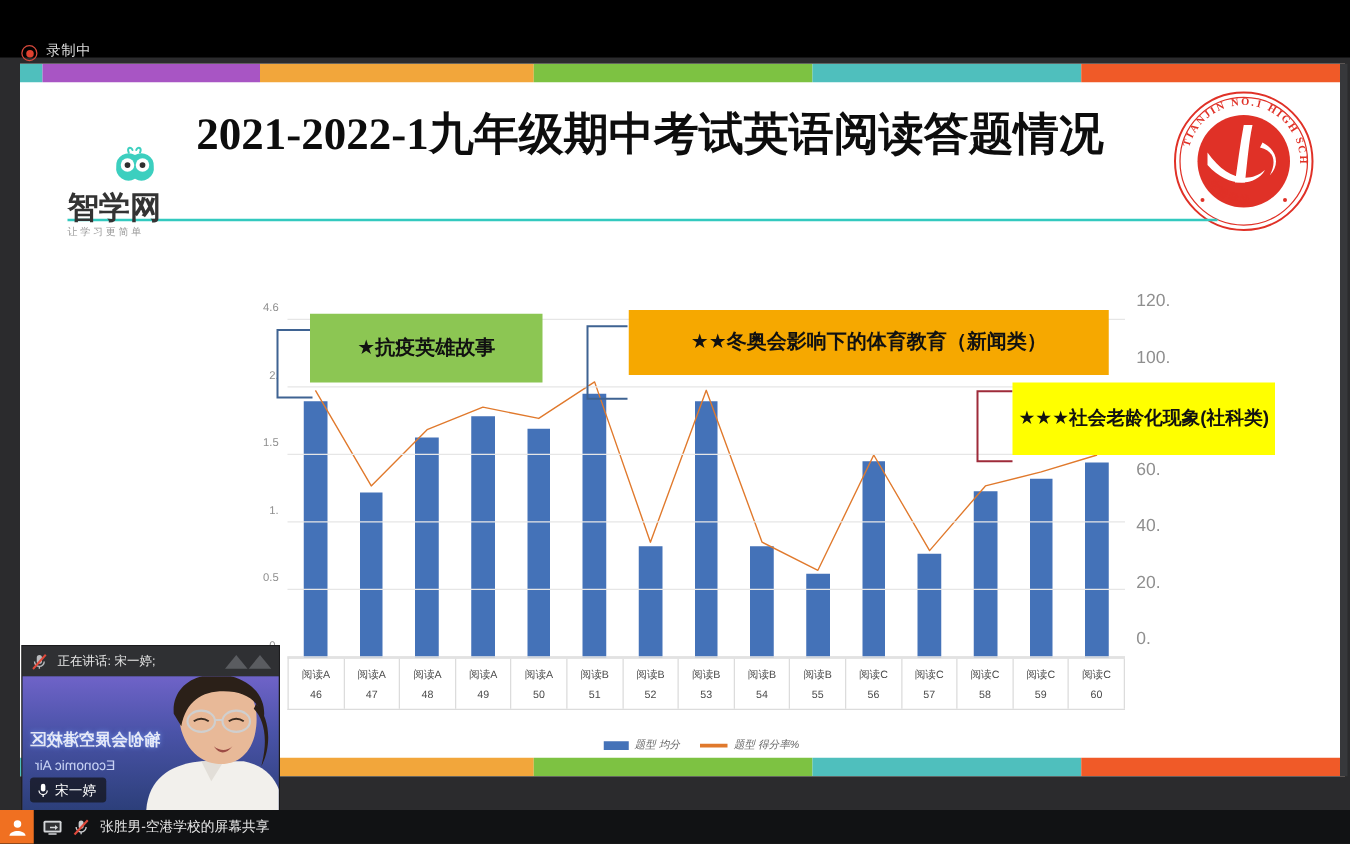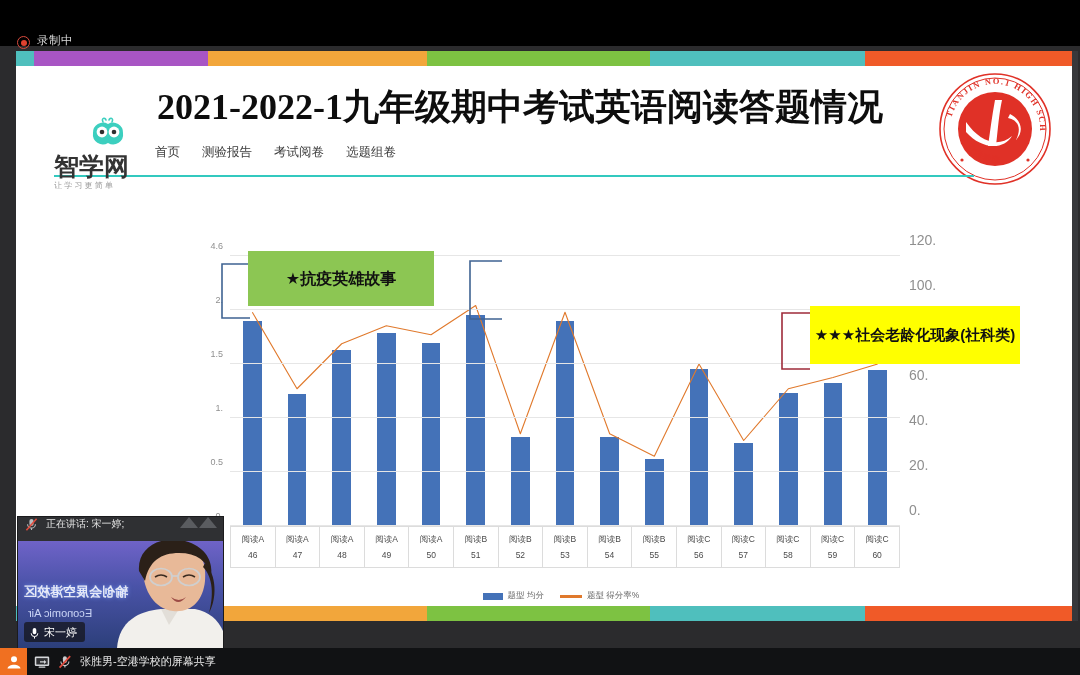--- a/index.html
+++ b/index.html
@@ -108,21 +108,21 @@
   .xcell {
     flex: 1; border-right: 1px solid #dcdcdc; display: flex;
     flex-direction: column; align-items: center; justify-content: center;
     font-size: 8.5px; color: #4a4a4a; gap: 4px;
   }
   .xcell .cat { white-space: nowrap; }
   .xcell .num { white-space: nowrap; }
 
   .legend {
     position: absolute; left: 0; right: 0; bottom: -6px;
-    display: flex; justify-content: center; align-items: center; gap: 16px;
+    display: flex; justify-content: center; align-items: center; gap: 16px; font-style: italic;
   }
   .leg-item { display: flex; align-items: center; gap: 5px; }
   .leg-sw-bar { width: 20px; height: 7px; background: #4472b8; }
   .leg-sw-line { width: 22px; height: 3px; background: #e0792c; }
   .leg-label { font-size: 8.5px; color: #666; white-space: nowrap; }
 
   
   .callout {
     position: absolute; display: flex; align-items: center; justify-content: center;
     text-align: center; font-weight: bold; color: #111; line-height: 1.25;
@@ -136,21 +136,21 @@
   }
   .bracket { position: absolute; }
   .bracket svg { display: block; overflow: visible; }
 
   
   .cam {
     position: absolute; left: 18px; top: 517px; width: 205px; height: 131px;
     background: #2f3033; box-shadow: 0 0 0 1px #1b1b1d;
   }
   .cam-head {
-    height: 24px; background: #2f3033; display: flex; align-items: flex-start;
+    height: 24px; background: #2f3033; display: flex; align-items: center;
     padding: 0 6px; gap: 7px;
   }
   .cam-mic-off { width: 15px; height: 15px; position: relative; }
   .cam-title { color: #e8e8e8; font-size: 10px; white-space: nowrap; }
   .cam-chevrons { margin-left: auto; display: flex; gap: 1px; }
   .chev { width: 0; height: 0; border-left: 9px solid transparent; border-right: 9px solid transparent; border-bottom: 11px solid #5a5c60; }
   .cam-video { position: relative; height: 107px; overflow: hidden; background: #3b3f72; }
   .cam-bg {
     position: absolute; inset: 0;
     background:
@@ -261,26 +261,20 @@
               <circle cx="13" cy="16" r="5.4" fill="#fff"></circle>
               <circle cx="25" cy="16" r="5.4" fill="#fff"></circle>
               <circle cx="13" cy="16" r="2.3" fill="#2f2f2f"></circle>
               <circle cx="25" cy="16" r="2.3" fill="#2f2f2f"></circle>
             </svg>
           </div>
           <div class="logo-text-wrap">
             <div class="logo-text">智学网</div>
             <div class="logo-tag">让学习更简单</div>
           </div>
-        </div>
-        <div class="nav-items">
-          <div class="nav-item">首页</div>
-          <div class="nav-item">测验报告</div>
-          <div class="nav-item">考试阅卷</div>
-          <div class="nav-item">选题组卷</div>
         </div>
       </div>
 
       <div class="chart">
         <div class="plot" id="plot">
           <div class="axis-line"></div>
           <div class="bars" id="bars">
               <div class="bar-slot">
                 <div class="bar" style="height: 76%; background: rgb(68, 114, 184);"></div>
               </div>
@@ -434,20 +428,21 @@
             <path d="M42 2 L10 2 L10 60 L42 60" stroke="#3f6392" stroke-width="1.6" fill="none"></path>
           </svg>
       </div>
       <div class="bracket" style="left:756px; top:245px;">
         <svg width="44" height="62">
             <path d="M38 2 L10 2 L10 58 L38 58" stroke="#9e2b3a" stroke-width="1.6" fill="none"></path>
           </svg>
       </div>
 
       <div class="callout callout-green">★抗疫英雄故事</div>
+      <div class="callout callout-orange">★★冬奥会影响下的体育教育（新闻类）</div>
       <div class="callout callout-yellow">
         <div>★★★社会老龄化现象</div>
         <div>(社科类)</div>
       </div>
 
     </div>
   </div>
 
   <div class="right-scroll"></div>
 

